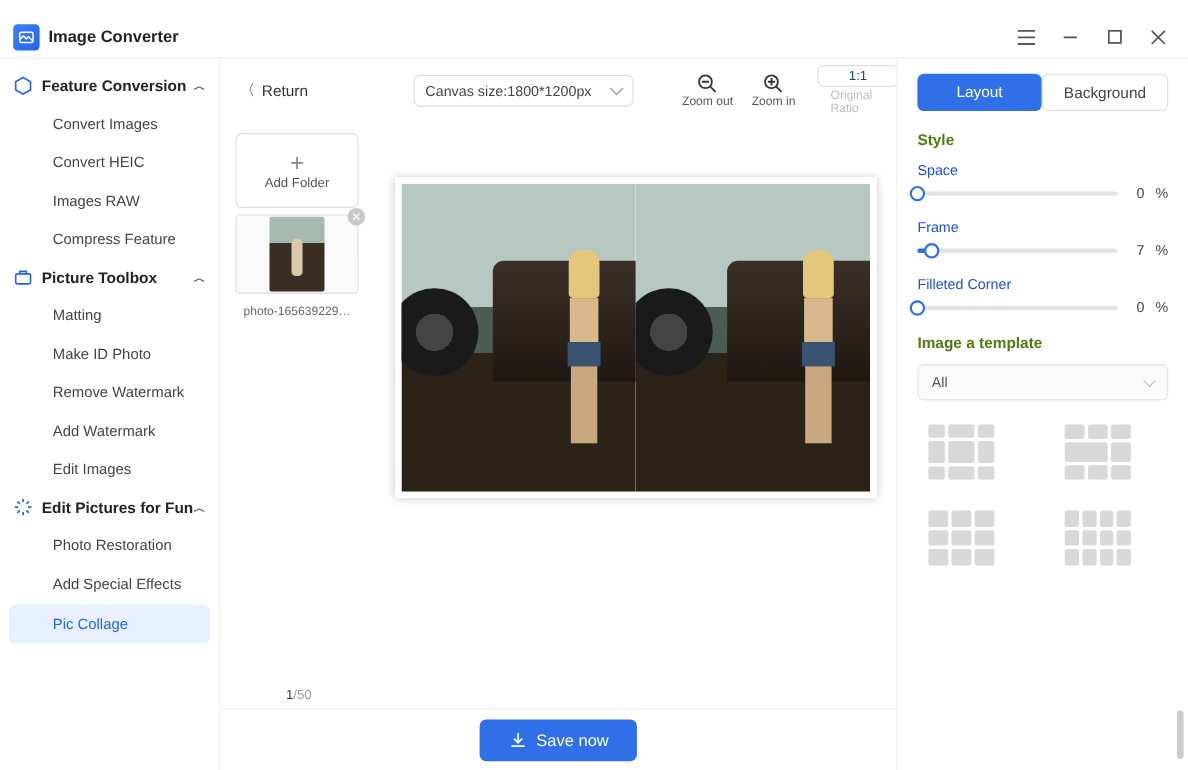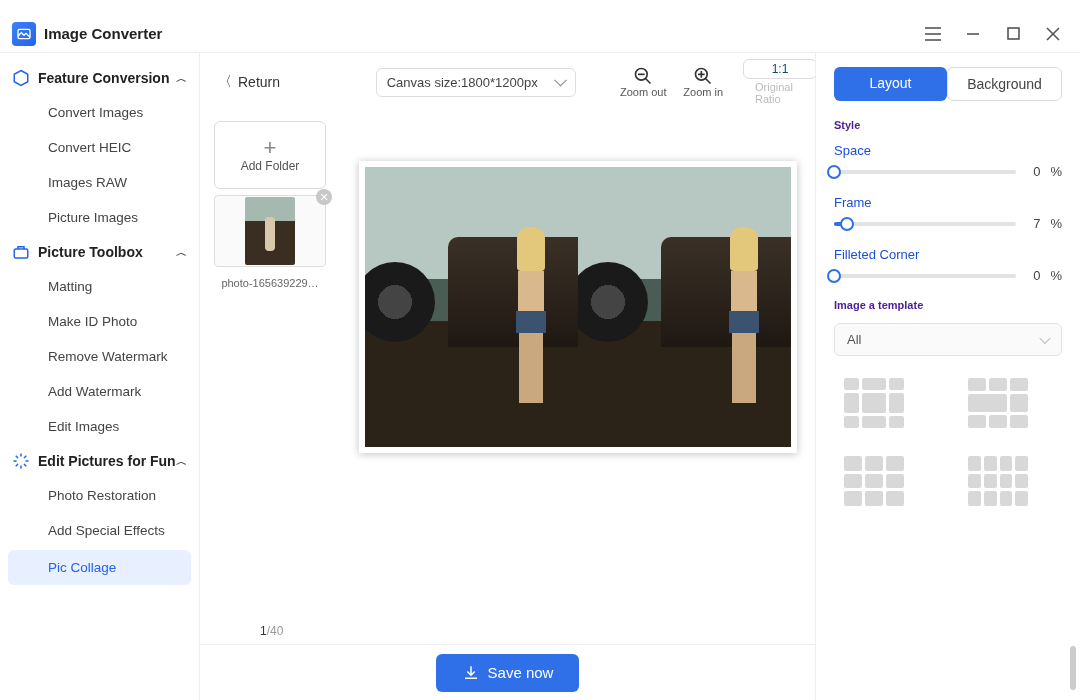--- a/index.html
+++ b/index.html
@@ -49,27 +49,27 @@
 .half.l .person { right:24px; }
 .half.r .person { left:24px; }
 .person .hair { width:28px; height:44px; background:#e3c77a; border-radius:12px 12px 4px 4px; margin:0 auto;}
 .person .torso { width:26px; height:40px; background:#d8b88c; margin:0 auto;}
 .person .shorts { width:30px; height:22px; background:#3a5370; margin:0 auto;}
 .person .legs { width:24px; height:70px; background:#c9a77f; margin:0 auto;}
 .half.r { transform: scaleX(-1); }
 .counter-row { height: 26px; padding: 0 14px; font-size: 12px; color: #999; display:flex; align-items:center;}
 .counter-row .cur { color:#333; }
 .save-row { height: 56px; border-top: 1px solid #eee; display:flex; align-items:center; justify-content:center; }
-.save-btn { background:#2f6fe8; color:#fff; border:none; border-radius:6px; padding: 10px 26px; font-size:15px; display:flex; align-items:center; gap:8px; cursor:pointer; }
+.save-btn { background:#2f6fe8; color:#fff; border:none; border-radius:6px; padding: 10px 26px; font-size:15px; display:flex; align-items:flex-end; gap:8px; cursor:pointer; }
 .rightpanel { width: 264px; padding: 14px 18px; overflow-y:auto; position:relative;}
 .tabs { display:flex; margin-bottom: 18px;}
 .tab { flex:1; text-align:center; padding:8px 0; border-radius:6px; font-size:14px; cursor:pointer; }
 .tab.active { background:#2f6fe8; color:#fff; }
 .tab.inactive { border:1px solid #ddd; color:#444; }
-.sec-title { font-weight:700; font-size:11px; color:#4c1d95; margin: 6px 0 12px; }
+.sec-title { font-weight:700; font-size:14px; color:#4d7c0f; margin: 6px 0 12px; }
 .field-label { font-size:13px; color:#1d4ed8; margin-bottom:6px; }
 .slider-row { display:flex; align-items:center; gap:10px; margin-bottom: 16px; }
 .slider { flex:1; height:4px; background:#e3e3e3; border-radius:2px; position:relative; }
 .slider .fill { position:absolute; left:0; top:0; bottom:0; background:#2f6fe8; border-radius:2px; }
 .slider .knob { position:absolute; top:50%; width:14px; height:14px; border:2px solid #2f6fe8; background:#fff; border-radius:50%; transform:translate(-50%,-50%); }
 .val { font-size:13px; color:#444; min-width:14px; text-align:right;}
 .unit { font-size:13px; color:#444;}
 .template-dd { border:1px solid #e2e2e2; background:#fafafa; border-radius:6px; padding:8px 44px 8px 12px; font-size:13px; color:#555; position:relative; margin-bottom: 18px; cursor:pointer;}
 .template-dd::after{ content:""; position:absolute; right:12px; top:50%; width:7px; height:7px; border-right:1.5px solid #bbb; border-bottom:1.5px solid #bbb; transform:translateY(-70%) rotate(45deg);}
 .templates { display:grid; grid-template-columns: 1fr 1fr; gap: 28px 40px; padding: 4px 10px;}
@@ -127,21 +127,21 @@
           <svg width="18" height="18" viewBox="0 0 24 24" fill="none" stroke="#2563eb" stroke-width="2">
             <polygon points="12 2 21 7 21 17 12 22 3 17 3 7"></polygon>
           </svg>
         </span>
       <span>Feature Conversion</span>
       <span class="chev">︿</span>
     </div>
     <div class="side-item">Convert Images</div>
     <div class="side-item">Convert HEIC</div>
     <div class="side-item">Images RAW</div>
-    <div class="side-item">Picture Images</div>
+    <div class="side-item">Compress Feature</div>
 
     <div class="side-section">
       <span class="side-icon">
           <svg width="18" height="18" viewBox="0 0 24 24" fill="none" stroke="#2563eb" stroke-width="2">
             <rect x="3" y="8" width="18" height="12" rx="2"></rect>
             <path d="M8 8V5h8v3"></path>
           </svg>
         </span>
       <span>Picture Toolbox</span>
       <span class="chev">︿</span>
@@ -244,21 +244,21 @@
                 <div class="legs"></div>
               </div>
           </div>
         </div>
       </div>
     </div>
 
     <div class="counter-row">
       <div style="width:46px"></div>
       <span class="cur">1</span>
-        <span>/40</span>
+        <span>/50</span>
     </div>
 
     <div class="save-row">
       <button class="save-btn">
         <span>
             <svg width="18" height="18" viewBox="0 0 24 24" fill="none" stroke="#fff" stroke-width="2">
               <path d="M12 3v12M7 10l5 5 5-5M4 19h16"></path>
             </svg>
           </span>
         <span>Save now</span>

